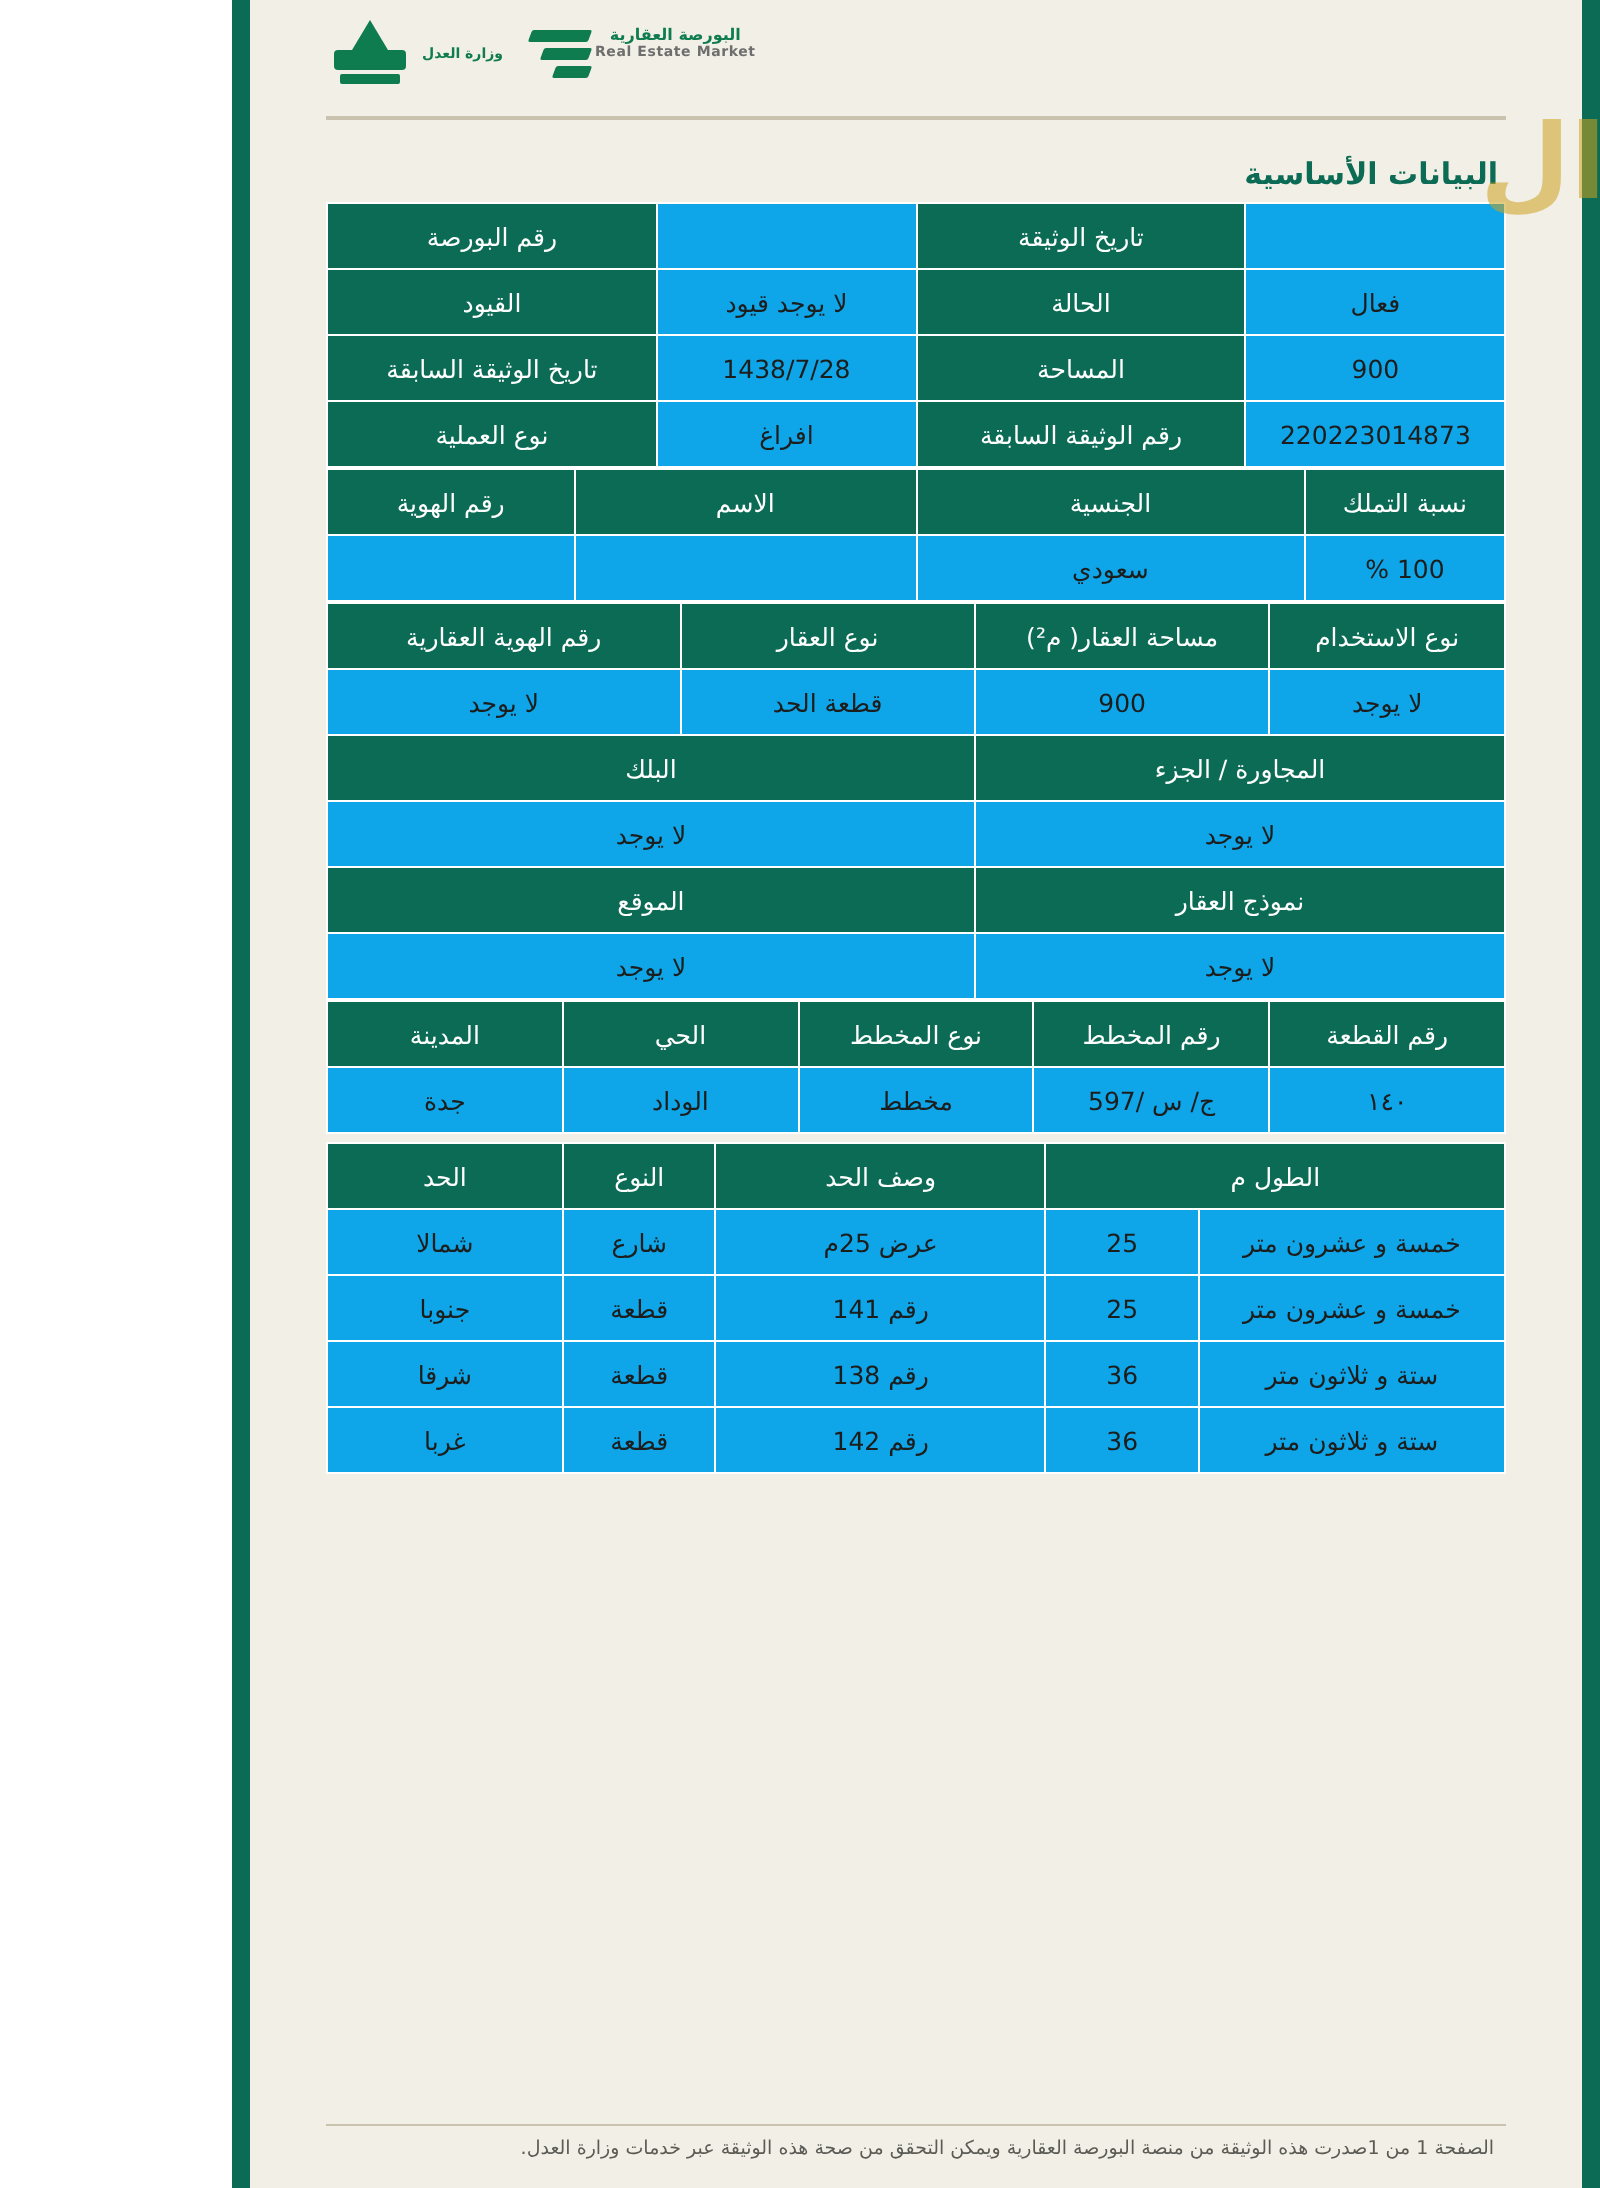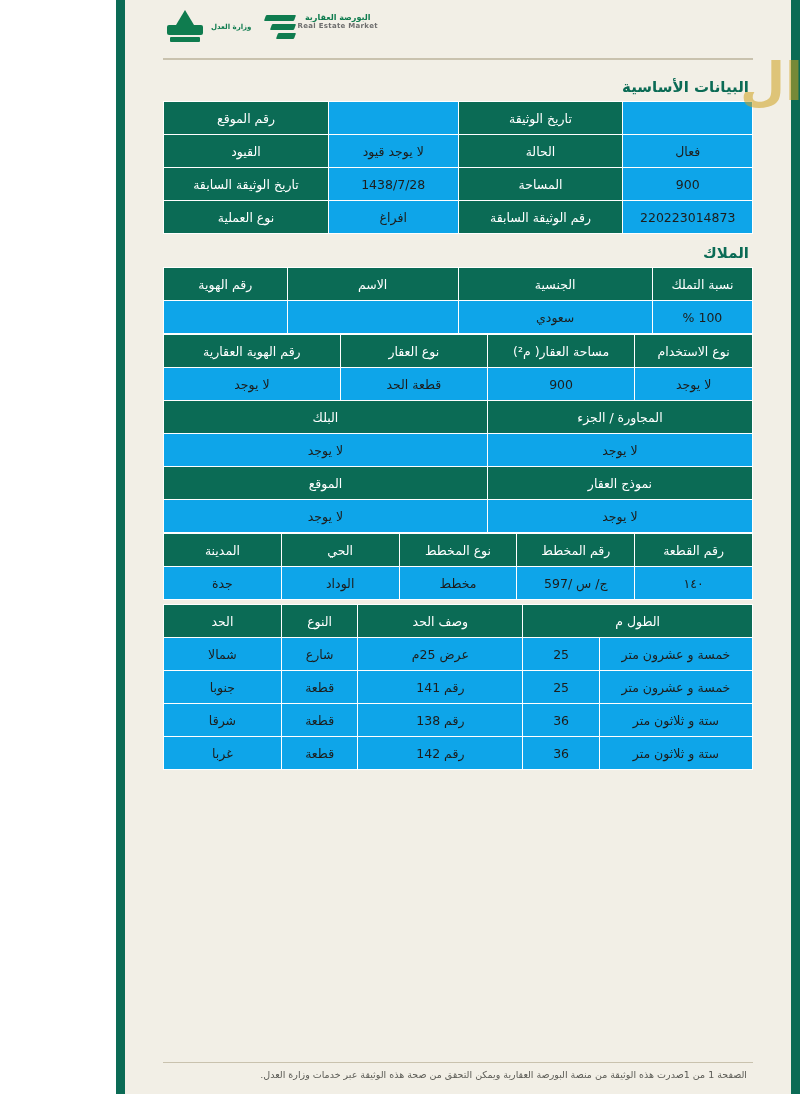--- a/index.html
+++ b/index.html
@@ -301,21 +301,21 @@
           <col style="width:22%">
             <col style="width:28%">
             <col style="width:22%">
             <col style="width:28%">
         </colgroup>
         <tbody>
           <tr>
             <td class="val"></td>
             <td class="hd">تاريخ الوثيقة</td>
             <td class="val"></td>
-            <td class="hd">رقم الموقع</td>
+            <td class="hd">رقم البورصة</td>
           </tr>
           <tr>
             <td class="val">فعال</td>
             <td class="hd">الحالة</td>
             <td class="val">لا يوجد قيود</td>
             <td class="hd">القيود</td>
           </tr>
           <tr>
             <td class="val">900</td>
             <td class="hd">المساحة</td>
@@ -324,21 +324,20 @@
           </tr>
           <tr>
             <td class="val">220223014873</td>
             <td class="hd">رقم الوثيقة السابقة</td>
             <td class="val">افراغ</td>
             <td class="hd">نوع العملية</td>
           </tr>
         </tbody>
       </table>
 
-      <div class="section-title">الملاك</div>
       <table class="grid">
         <colgroup>
           <col style="width:17%">
             <col style="width:33%">
             <col style="width:29%">
             <col style="width:21%">
         </colgroup>
         <tbody>
           <tr>
             <td class="hd">نسبة التملك</td>

